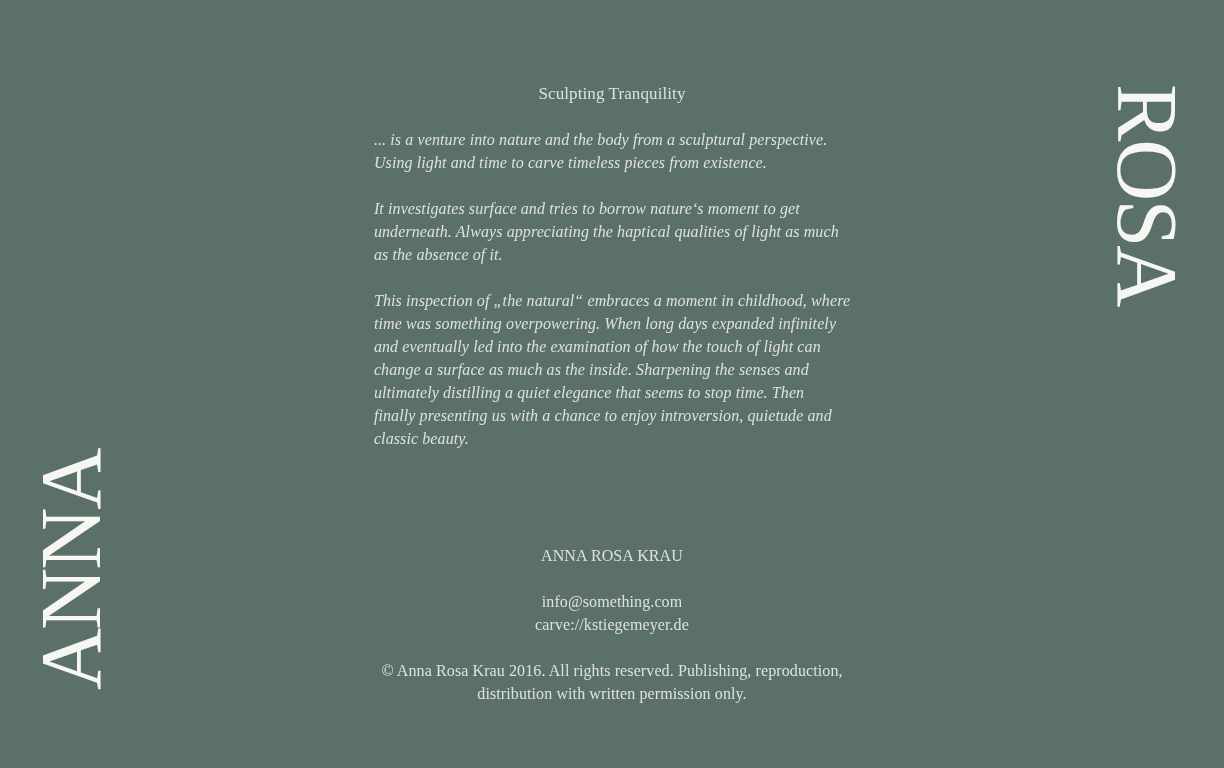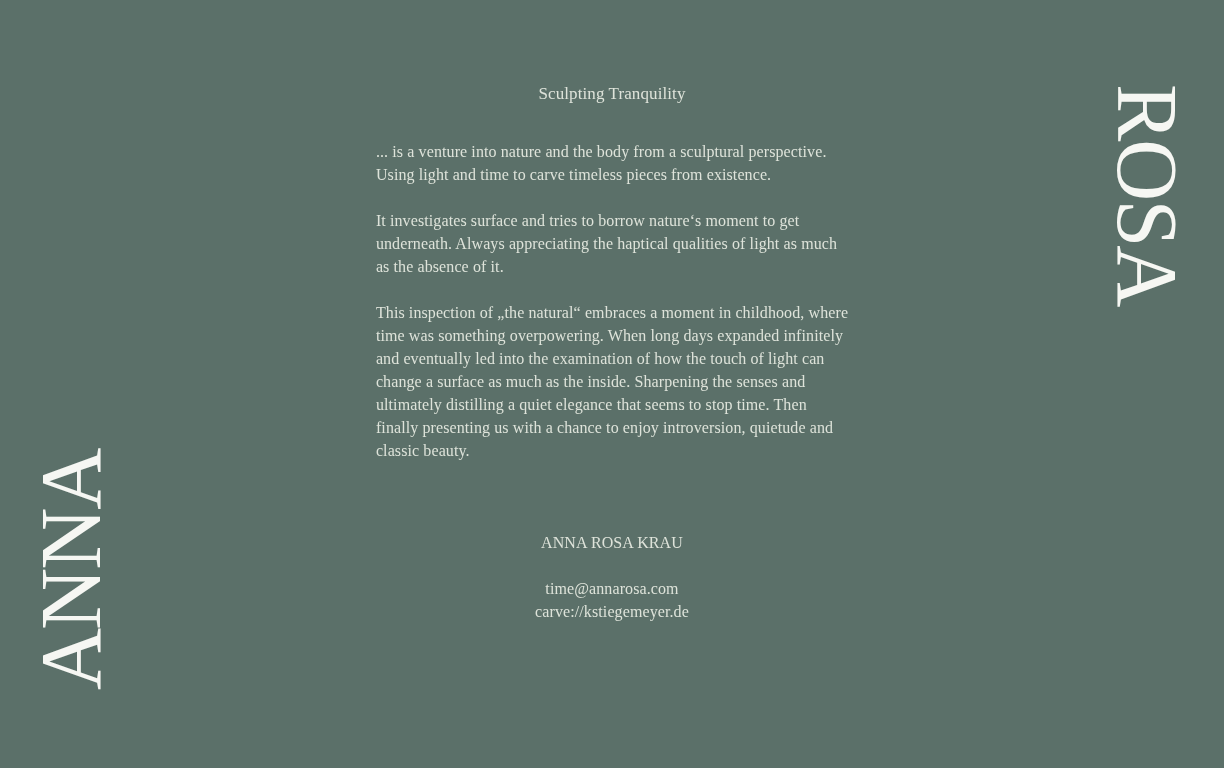--- a/index.html
+++ b/index.html
@@ -55,28 +55,29 @@
     font-weight: normal;
     margin: 0 0 23px 0;
     text-align: center;
     white-space: nowrap;
   }
   .paragraphs {
     width: max-content;
     text-align: left;
   }
   .para {
-    margin: 12px 0 23px 0;
+    margin: 0 0 23px 0;
     white-space: pre-line;
+    font-style: italic;
   }
   .para:last-child {
     margin-bottom: 0;
   }
   .contact {
-    margin-top: 69px;
+    margin-top: 94px;
     text-align: center;
   }
   .contact-name {
     margin-bottom: 23px;
   }
   .link {
     display: block;
     color: inherit;
     text-decoration: none;
     cursor: pointer;
@@ -108,18 +109,20 @@
 and eventually led into the examination of how the touch of light can
 change a surface as much as the inside. Sharpening the senses and
 ultimately distilling a quiet elegance that seems to stop time. Then
 finally presenting us with a chance to enjoy introversion, quietude and
 classic beauty.</p>
   </div>
 
   <div class="contact">
     <div class="contact-name">ANNA ROSA KRAU</div>
     <div>
-      <a class="link">time@annarosa.com</a>
+      <a class="link">info@something.com</a>
       <a class="link">carve://kstiegemeyer.de</a>
     </div>
+    <div class="copyright">© Anna Rosa Krau 2016. All rights reserved. Publishing, reproduction,
+distribution with written permission only.</div>
   </div>
 
 </main>
 
 </body></html>

